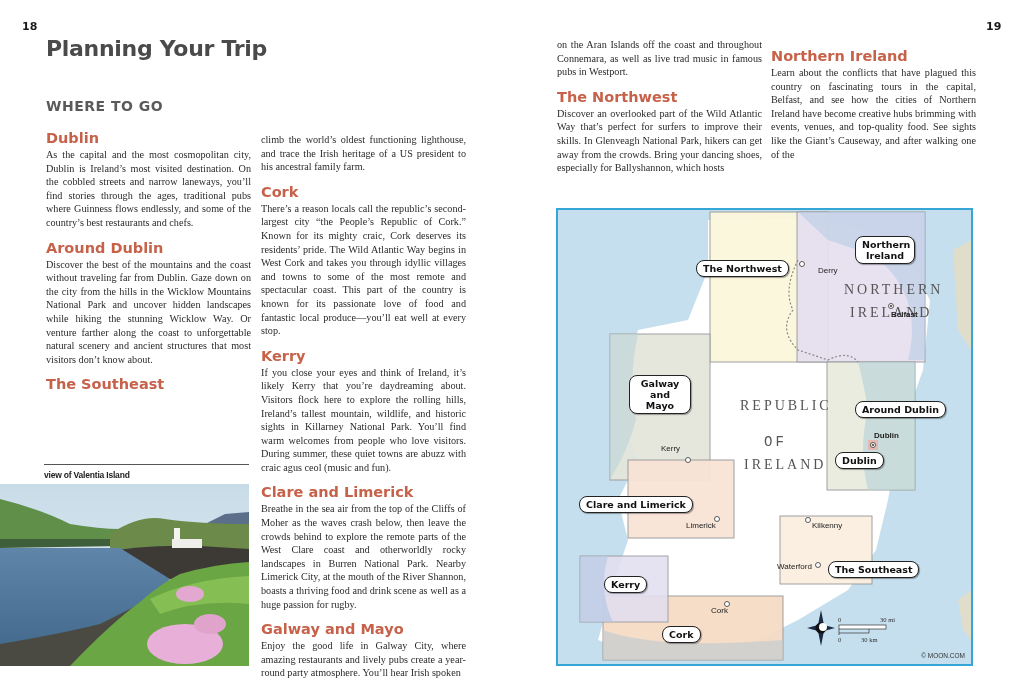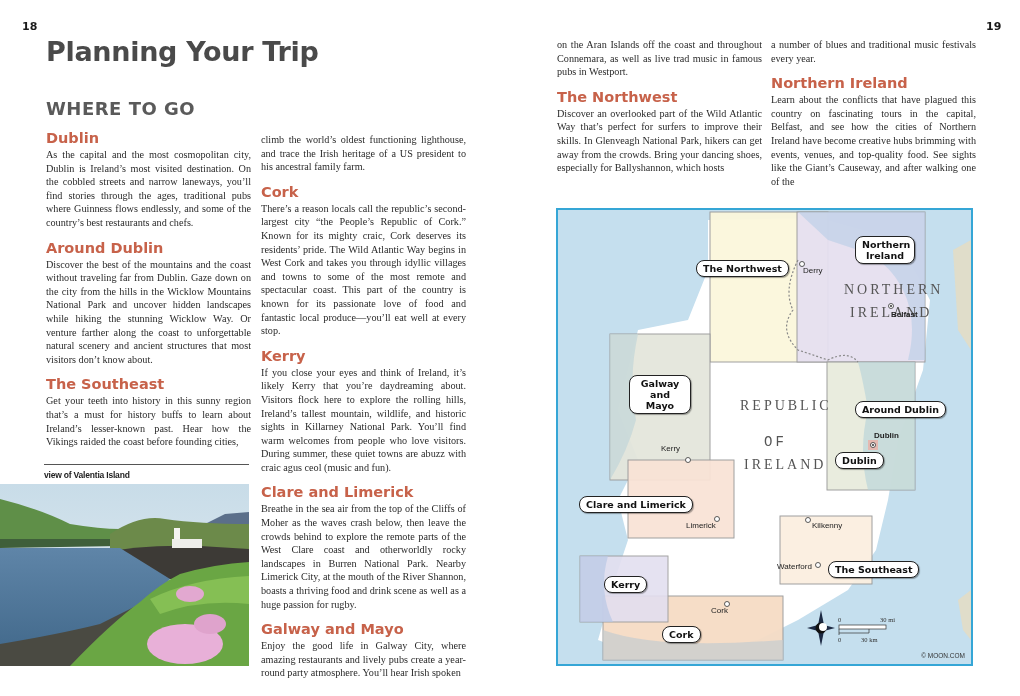--- a/index.html
+++ b/index.html
@@ -1,21 +1,21 @@
 <!DOCTYPE html>
 <html><head>
 <meta charset="utf-8">
 <style>
   * { box-sizing: border-box; margin: 0; padding: 0; }
   html, body { width: 1020px; height: 696px; background: #ffffff; overflow: hidden; }
   body { position: relative; font-family: "Liberation Serif", serif; color: #2b2b2b; }
 
   .page-num { position: absolute; top: 20px; font-family: "DejaVu Sans", sans-serif; font-weight: bold; font-size: 11px; color: #1a1a1a; }
-  .title { position: absolute; left: 46px; top: 36px; font-family: "DejaVu Sans", sans-serif; font-weight: bold; font-size: 27px; color: #4a4a4a; letter-spacing: -0.3px; }
-  .where { position: absolute; left: 46px; top: 98px; font-family: "DejaVu Sans", sans-serif; font-weight: bold; font-size: 18px; color: #5a5a5a; letter-spacing: 0.5px; }
+  .title { position: absolute; left: 46px; top: 36px; font-family: "DejaVu Sans", sans-serif; font-weight: bold; font-size: 22px; color: #4a4a4a; letter-spacing: -0.3px; }
+  .where { position: absolute; left: 46px; top: 98px; font-family: "DejaVu Sans", sans-serif; font-weight: bold; font-size: 14px; color: #5a5a5a; letter-spacing: 0.5px; }
 
   .col { position: absolute; width: 205px; }
   .sec-h { font-family: "DejaVu Sans", sans-serif; font-weight: bold; font-size: 14.5px; color: #c7624a; line-height: 18px; margin-bottom: 1px; }
   .para { font-size: 10.2px; line-height: 13.6px; text-align: justify; color: #2a2a2a; }
   .gap { height: 9px; }
 
   .caption-rule { position: absolute; left: 44px; top: 464px; width: 205px; height: 1px; background: #555; }
   .caption { position: absolute; left: 44px; top: 470px; font-family: "Liberation Sans", sans-serif; font-size: 8.5px; color: #222; letter-spacing: -0.2px; font-weight: bold; }
 
   .photo { position: absolute; left: 0; top: 484px; width: 249px; height: 182px; overflow: hidden; background: #c9dbe6; }
@@ -36,21 +36,20 @@
 <div class="where">WHERE TO GO</div>
 
 <div class="col" style="left:46px; top:129px;">
   <div class="sec-h">Dublin</div>
   <div class="para">As the capital and the most cosmopolitan city, Dublin is Ireland’s most visited destination. On the cobbled streets and narrow laneways, you’ll find stories through the ages, traditional pubs where Guinness flows endlessly, and some of the country’s best restaurants and chefs.</div>
   <div class="gap"></div>
   <div class="sec-h">Around Dublin</div>
   <div class="para">Discover the best of the mountains and the coast without traveling far from Dublin. Gaze down on the city from the hills in the Wicklow Mountains National Park and uncover hidden landscapes while hiking the stunning Wicklow Way. Or venture farther along the coast to unforgettable natural scenery and ancient structures that most visitors don’t know about.</div>
   <div class="gap"></div>
   <div class="sec-h">The Southeast</div>
-  <div class="para">Get your teeth into history in this sunny region that’s a must for history buffs to learn about Ireland’s lesser-known past. Hear how the Vikings raided the coast before founding cities,</div>
 </div>
 
 <div class="caption-rule"></div>
 <div class="caption">view of Valentia Island</div>
 
 <div class="photo">
   <svg width="249" height="182" viewBox="0 0 249 182">
     <defs>
       <linearGradient id="sky" x1="0" y1="0" x2="0" y2="1">
           <stop offset="0" stop-color="#c8dce8"></stop>
@@ -98,21 +97,20 @@
 <div class="page-num" style="left:986px;text-align:center;">19</div>
 
 <div class="col" style="left:557px; top:38px;">
   <div class="para">on the Aran Islands off the coast and throughout Connemara, as well as live trad music in famous pubs in Westport.</div>
   <div class="gap"></div>
   <div class="sec-h">The Northwest</div>
   <div class="para">Discover an overlooked part of the Wild Atlantic Way that’s perfect for surfers to improve their skills. In Glenveagh National Park, hikers can get away from the crowds. Bring your dancing shoes, especially for Ballyshannon, which hosts</div>
 </div>
 
 <div class="col" style="left:771px; top:38px;">
-  <div class="para">a number of blues and traditional music festivals every year.</div>
   <div class="gap"></div>
   <div class="sec-h">Northern Ireland</div>
   <div class="para">Learn about the conflicts that have plagued this country on fascinating tours in the capital, Belfast, and see how the cities of Northern Ireland have become creative hubs brimming with events, venues, and top-quality food. See sights like the Giant’s Causeway, and after walking one of the</div>
 </div>
 
 <div class="map">
   <svg width="413" height="454" viewBox="0 0 413 454">
 
     <path d="M150 10 L260 8 L340 30 L372 90 L365 160 L340 230 L330 290 L318 340 L290 380 L240 410 L200 430 L140 440 L80 445 L40 430 L50 395 L60 360 L70 330 L60 290 L80 250 L60 200 L70 160 L80 120 L130 110 L150 60 Z" fill="#ffffff"></path>
 
@@ -162,21 +160,21 @@
     <line x1="281" y1="423" x2="311" y2="423" stroke="#333" stroke-width="0.7"></line>
     <line x1="311" y1="419" x2="311" y2="423" stroke="#333" stroke-width="0.7"></line>
   </svg>
 
   <div class="country" style="left:286px; top:72px;">NORTHERN</div>
   <div class="country" style="left:292px; top:95px;">IRELAND</div>
   <div class="country" style="left:182px; top:188px;">REPUBLIC</div>
   <div class="country" style="left:206px; top:224px;font-family:Liberation Mono, monospace;">OF</div>
   <div class="country" style="left:186px; top:247px;">IRELAND</div>
 
-  <div class="town" style="left:245px; top:56px;">Derry</div>
+  <div class="town" style="left:260px; top:56px;">Derry</div>
   <div class="town" style="left:333px; top:100px; font-weight:bold;">Belfast</div>
   <div class="town" style="left:316px; top:221px; font-weight:bold;">Dublin</div>
   <div class="town" style="left:103px; top:234px;">Kerry</div>
   <div class="town" style="left:128px; top:311px;">Limerick</div>
   <div class="town" style="left:254px; top:311px;">Kilkenny</div>
   <div class="town" style="left:219px; top:342px;margin-top:10px;">Waterford</div>
   <div class="town" style="left:153px; top:396px;">Cork</div>
 
   <div class="lbl" style="left:138px; top:50px;">The Northwest</div>
   <div class="lbl" style="left:297px; top:26px; width:60px; white-space:normal;">Northern Ireland</div>

